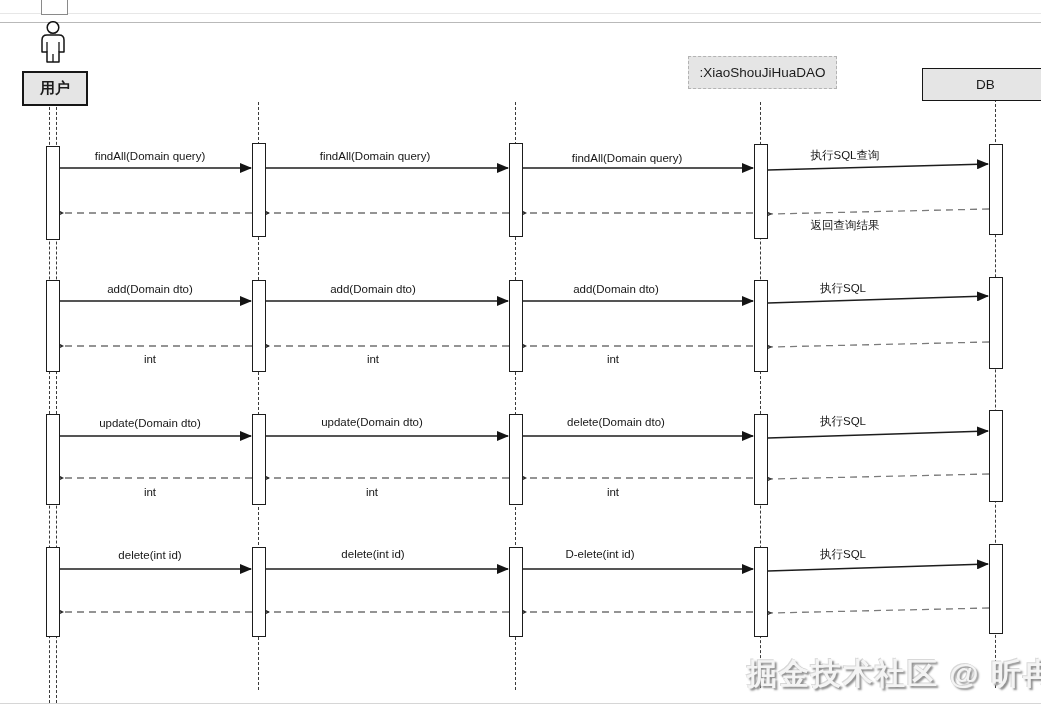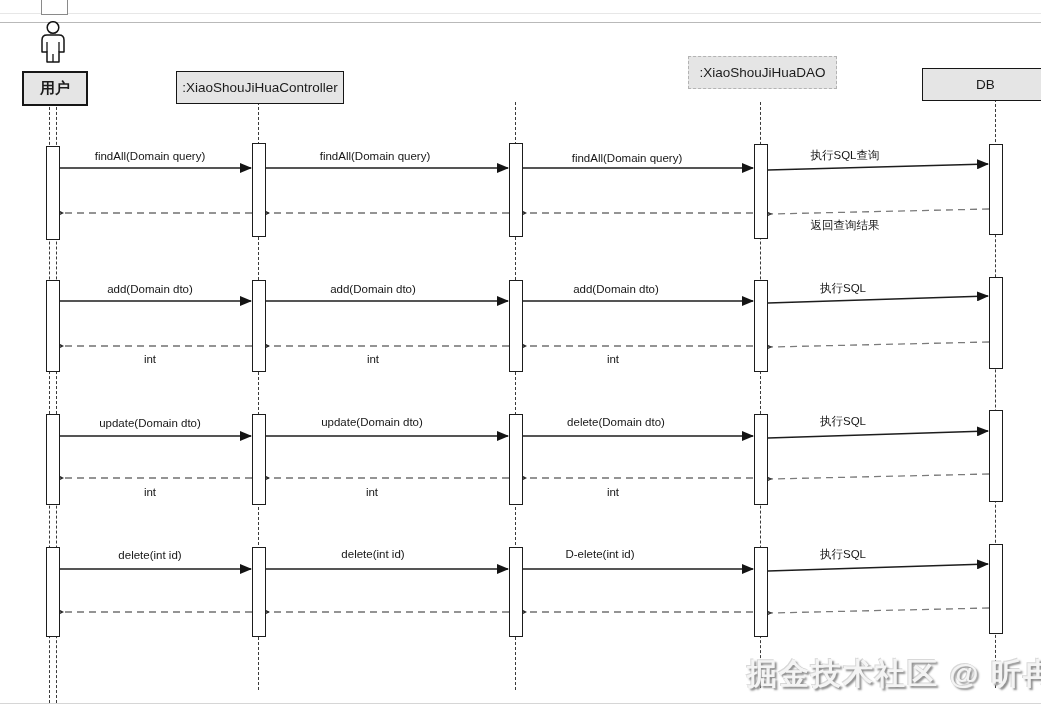--- a/index.html
+++ b/index.html
@@ -43,23 +43,20 @@
   <div class="lifeline" style="left:995px;top:99px;height:589px;"></div>
 
   <svg class="actor-svg" width="34" height="44" viewBox="0 0 34 44">
     <circle cx="17" cy="6.5" r="5.8" fill="#fff" stroke="#141414" stroke-width="1.5"></circle>
     <path d="M6 31 V19 Q6 14 11 14 H23 Q28 14 28 19 V31 H23 V41 H11 V31 Z" fill="#fff" stroke="#141414" stroke-width="1.5" stroke-linejoin="round"></path>
     <path d="M11 21 V31 M23 21 V31 M17 33 V41" fill="none" stroke="#141414" stroke-width="1.3"></path>
   </svg>
 
   <div class="pbox actor-box" style="left:22px;top:71px;width:62px;">
     <span>用户</span>
-  </div>
-  <div class="pbox" style="left:176px;top:71px;width:166px;">
-    <span>:XiaoShouJiHuaController</span>
   </div>
   <div class="pbox dashed" style="left:688px;top:56px;width:147px;">
     <span>:XiaoShouJiHuaDAO</span>
   </div>
   <div class="pbox" style="left:922px;top:68px;width:125px;">
     <span>DB</span>
   </div>
 
   <svg class="arrow-layer" width="1041" height="706" viewBox="0 0 1041 706">
     <defs>

